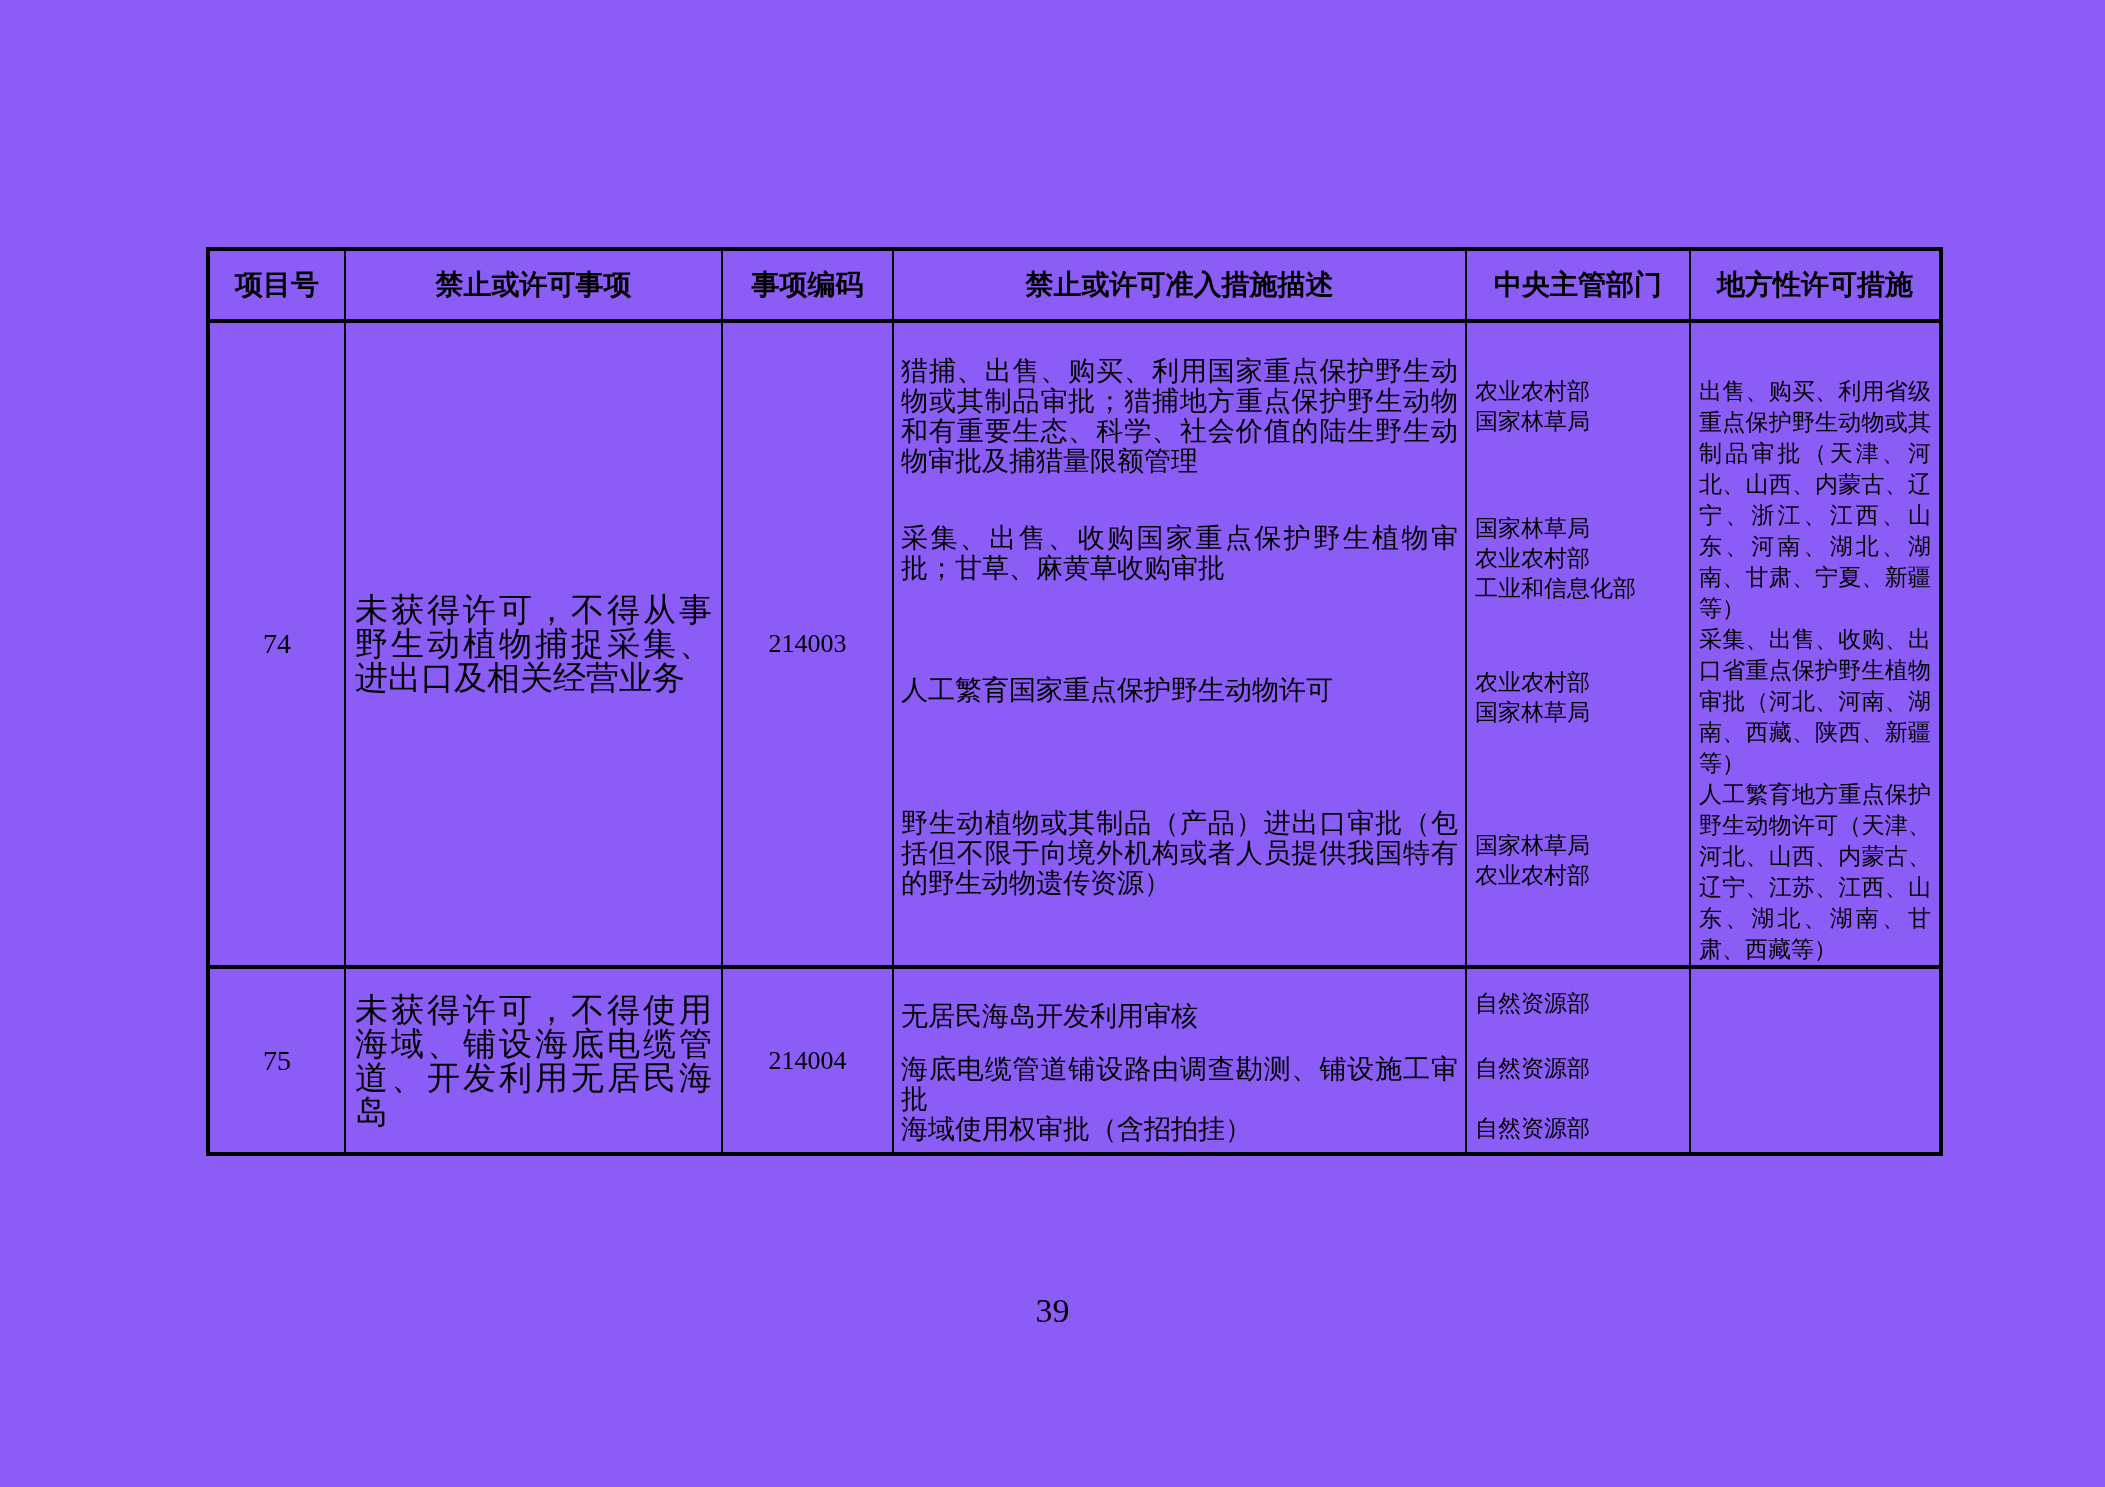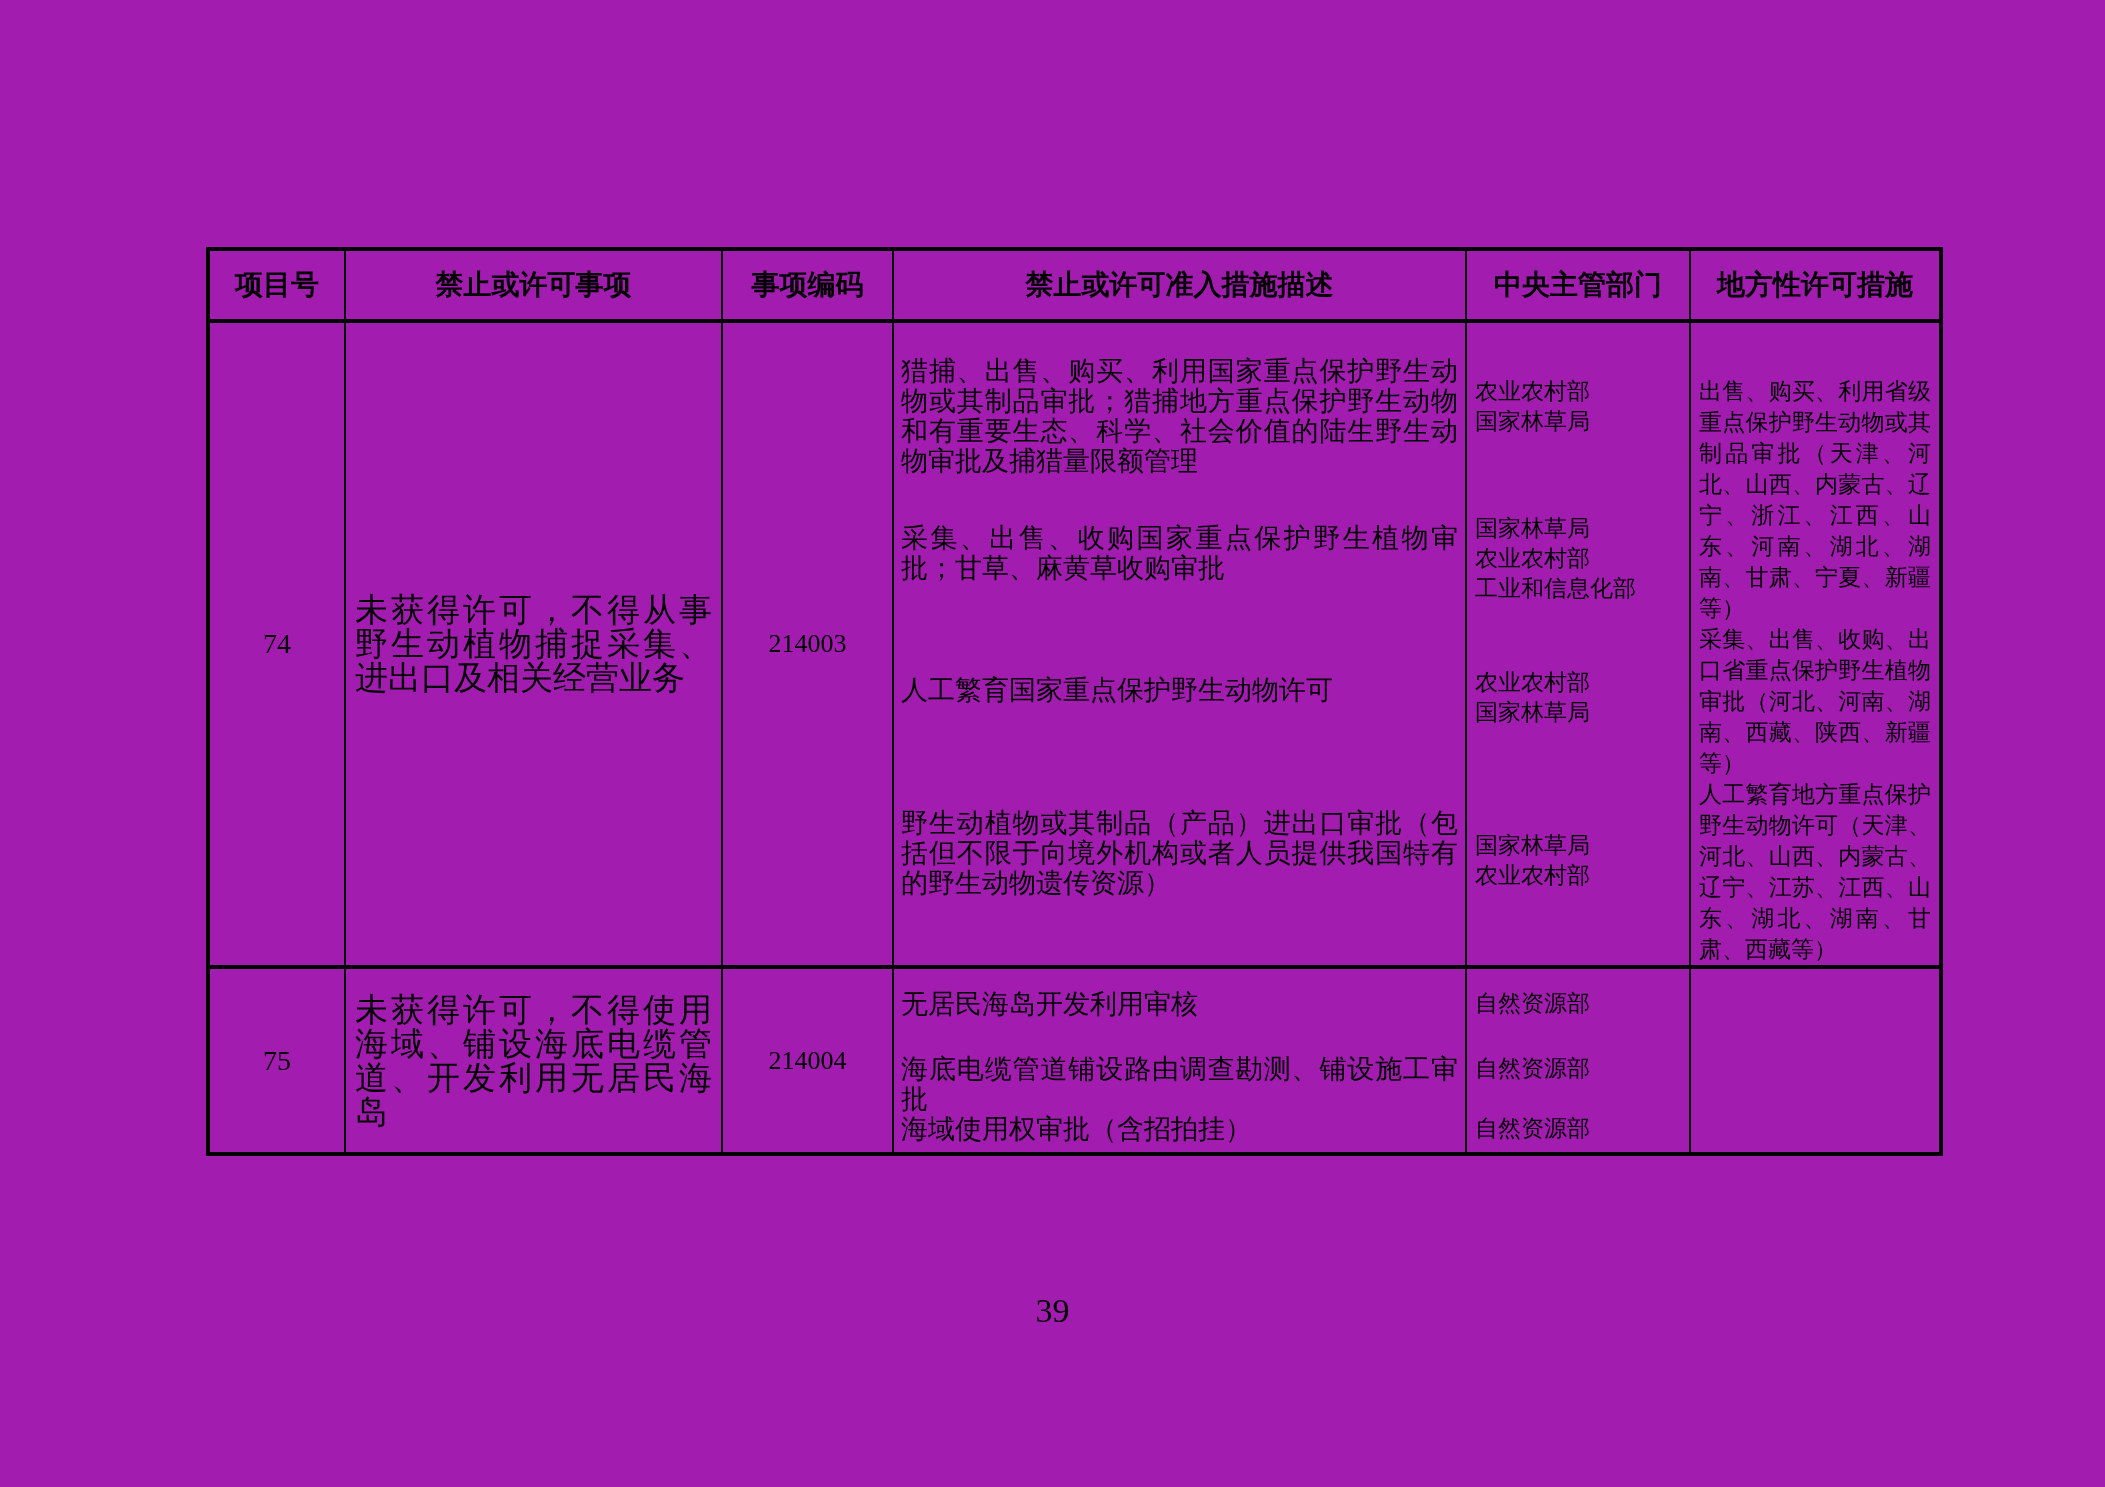--- a/index.html
+++ b/index.html
@@ -5,21 +5,21 @@
   html, body { margin: 0; padding: 0; }
   body {
     width: 2105px; height: 1487px;
     background: #ffffff;
     font-family: "Liberation Serif", "DejaVu Serif", serif;
     color: #000000;
   }
   .sheet {
     position: relative;
     width: 2105px; height: 1487px;
-    background: #a21caf;
+    background: #8b5cf6;
     overflow: hidden;
   }
   table.nlist {
     position: absolute;
     left: 206px; top: 247px;
     width: 1733px;
     border-collapse: collapse;
     table-layout: fixed;
     border: 4px solid #000;
   }
@@ -150,21 +150,21 @@
           <p>采集、出售、收购、出口省重点保护野生植物审批（河北、河南、湖南、西藏、陕西、新疆等）</p>
           <p>人工繁育地方重点保护野生动物许可（天津、河北、山西、内蒙古、辽宁、江苏、江西、山东、湖北、湖南、甘肃、西藏等）</p>
         </td>
       </tr>
 
       <tr class="row-75">
         <td class="num-cell">75</td>
         <td class="item-cell">未获得许可，不得使用海域、铺设海底电缆管道、开发利用无居民海岛</td>
         <td class="code-cell">214004</td>
         <td class="rel-cell">
-          <div class="mblk" style="top:20px">无居民海岛开发利用审核</div>
+          <div class="mblk" style="top:32px">无居民海岛开发利用审核</div>
           <div class="mblk" style="top:85px">海底电缆管道铺设路由调查勘测、铺设施工审批</div>
           <div class="mblk" style="top:145px">海域使用权审批（含招拍挂）</div>
         </td>
         <td class="rel-cell">
           <div class="dblk" style="top:20px">自然资源部</div>
           <div class="dblk" style="top:85px">自然资源部</div>
           <div class="dblk" style="top:145px">自然资源部</div>
         </td>
         <td class="local-cell"></td>
       </tr>

